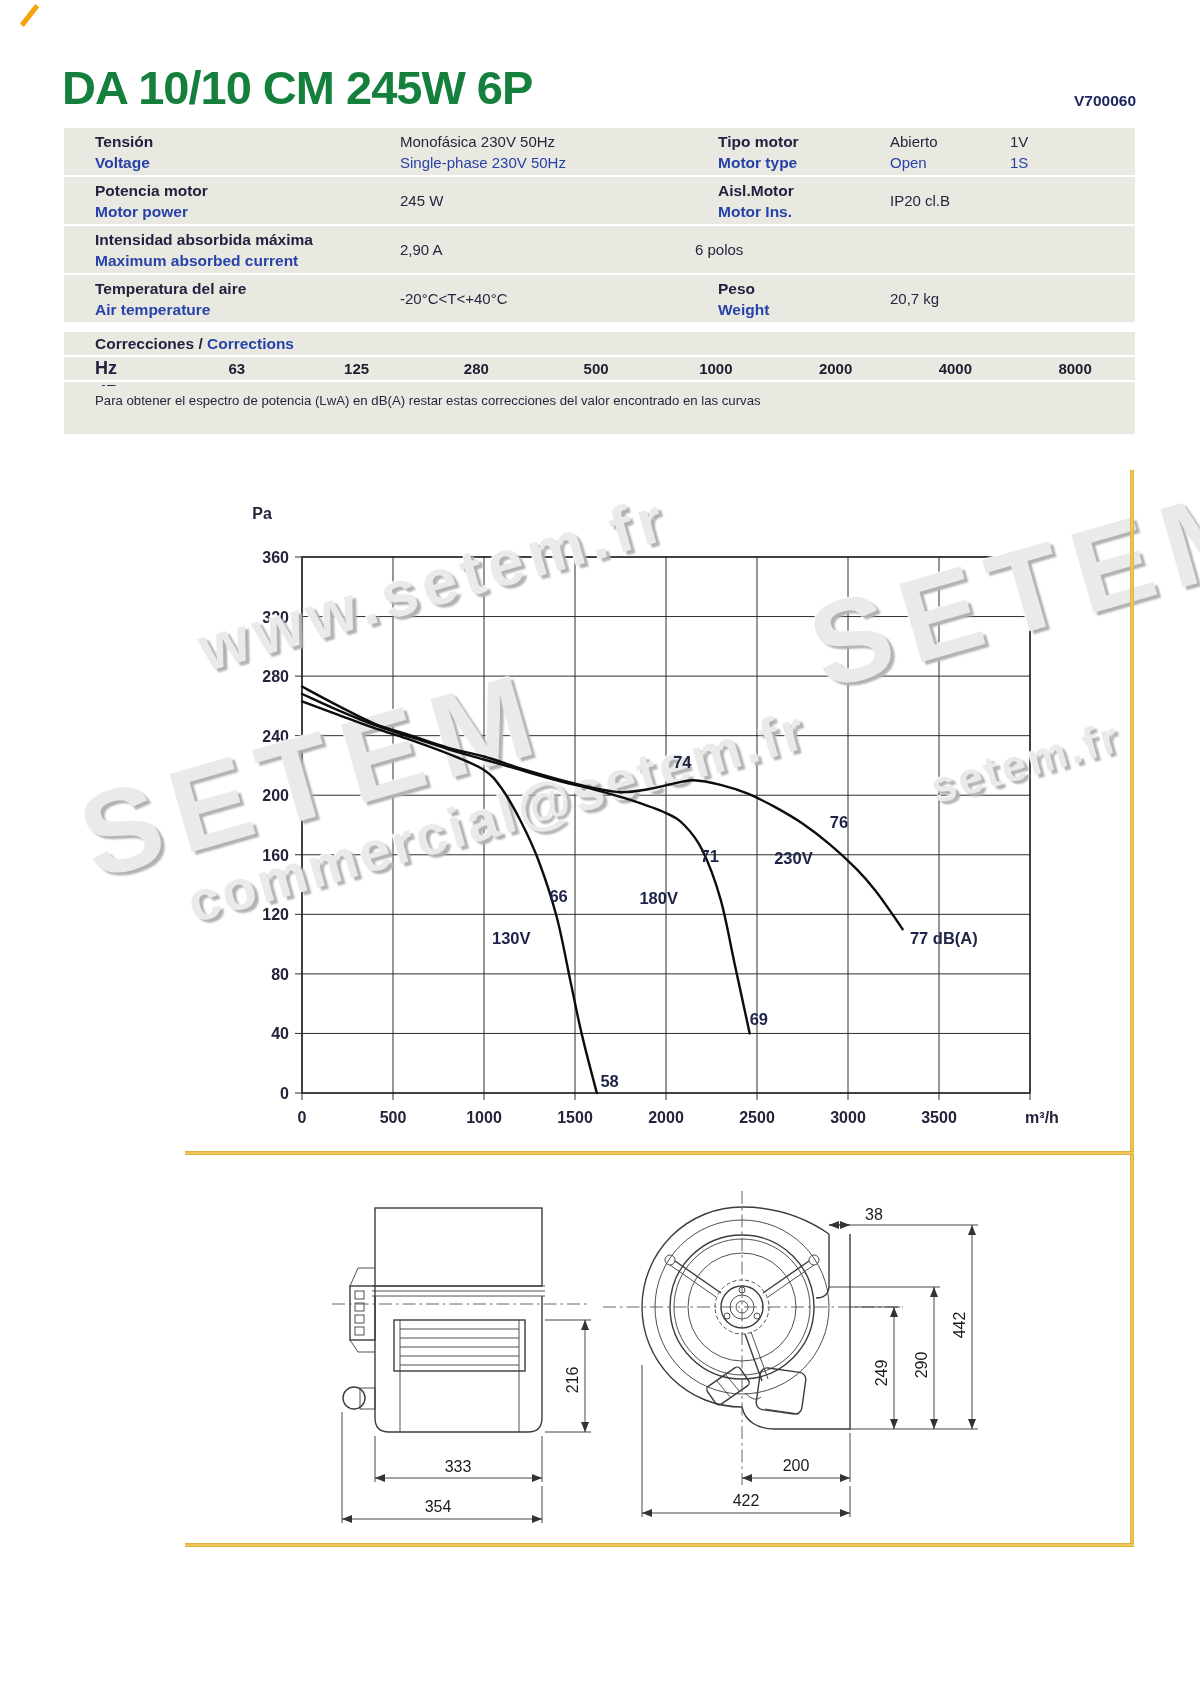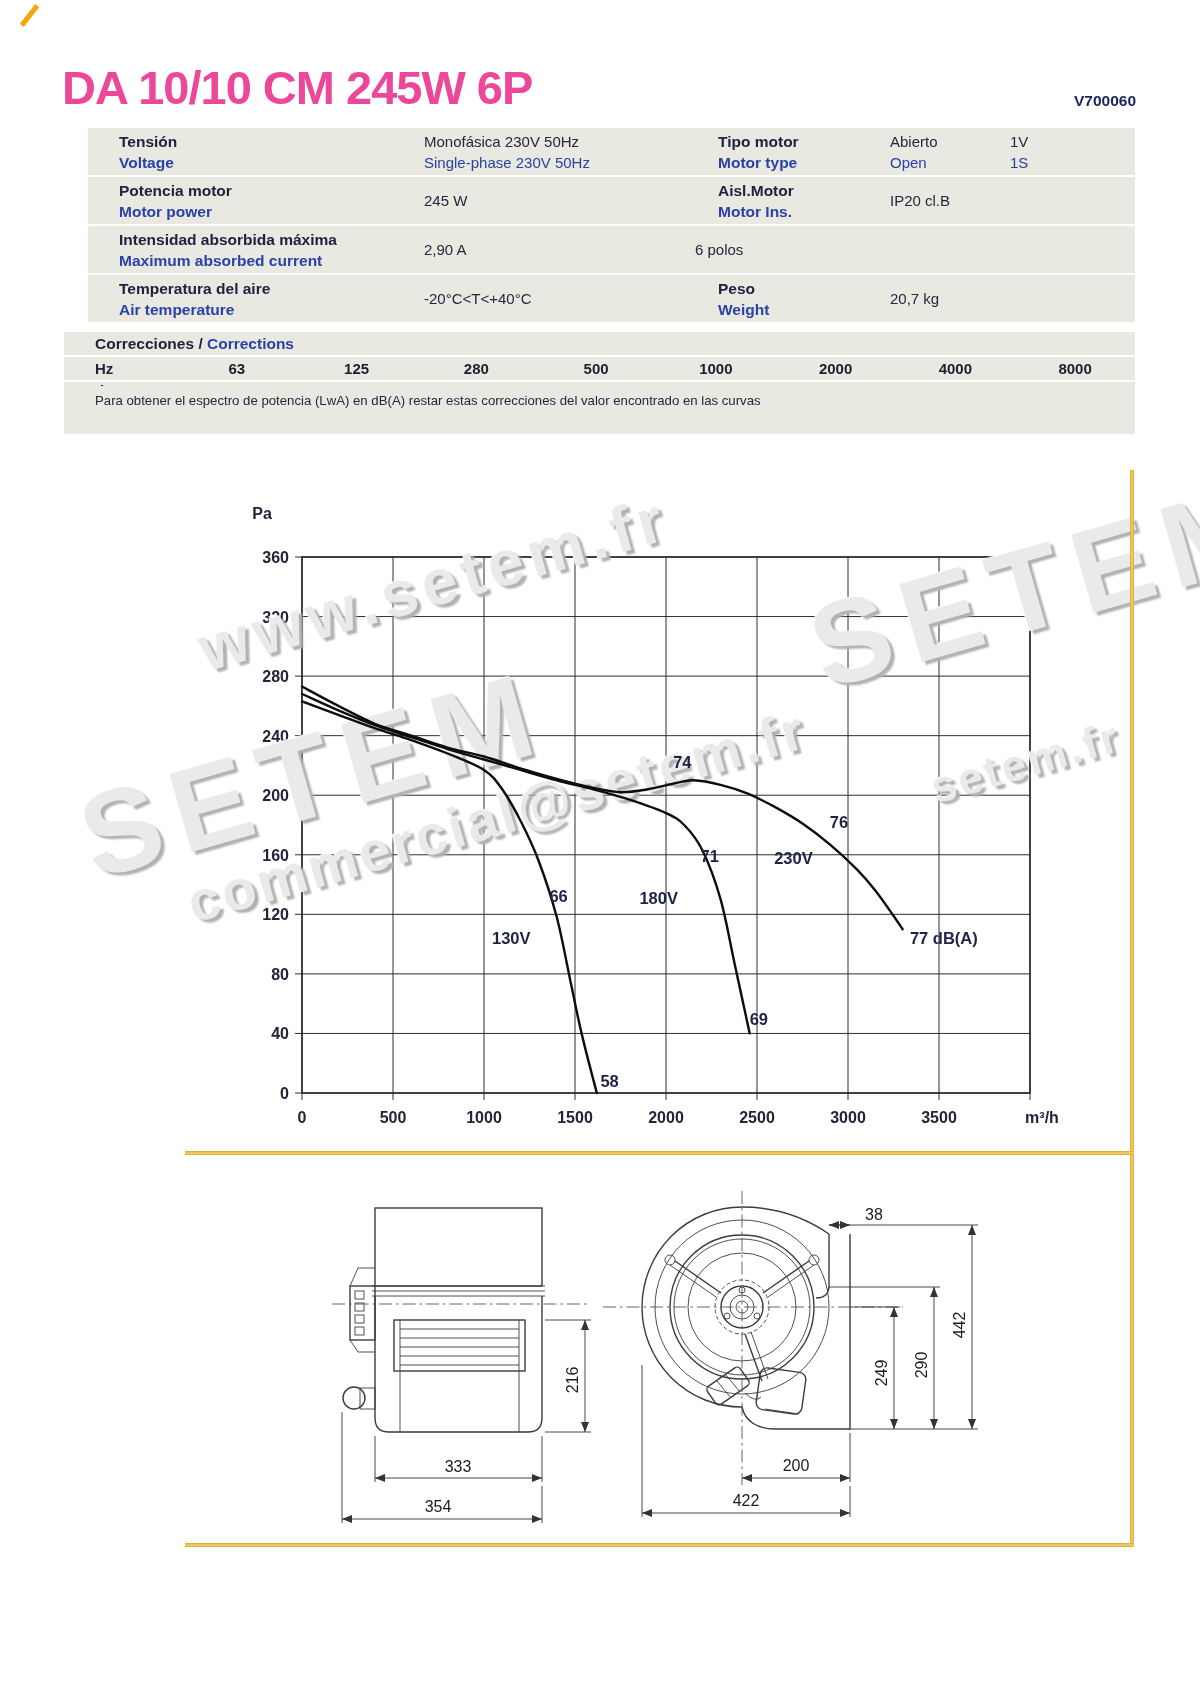--- a/index.html
+++ b/index.html
@@ -1,47 +1,47 @@
 <!DOCTYPE html>
 <html><head>
 <meta charset="utf-8">
 <style>
   html,body{margin:0;padding:0;background:#fff;}
   body{width:1200px;height:1698px;position:relative;overflow:hidden;
        font-family:"Liberation Sans",sans-serif;-webkit-font-smoothing:antialiased;}
   .abs{position:absolute;}
 
   
-  #page-title{left:62px;top:60px;font-size:47px;font-weight:800;color:#ec4899;letter-spacing:-1px;}
+  #page-title{left:62px;top:60px;font-size:47px;font-weight:800;color:#15803d;letter-spacing:-1px;}
   #product-code{right:64px;top:92px;font-size:15.5px;font-weight:700;color:#1d2660;}
 
   
   #corner-slash{left:27px;top:3px;width:5px;height:25px;background:#F5A40A;transform:rotate(38deg);}
 
   
   .sg{position:absolute;height:47px;background:#E9E8E1;display:grid;align-items:center;}
-  .sg.gl{left:64px;width:660px;grid-template-columns:336px 1fr;margin-left:24px;}
+  .sg.gl{left:64px;width:660px;grid-template-columns:336px 1fr;}
   .sg.gr{left:695px;width:440px;grid-template-columns:195px 1fr;}
   .lbl{padding-left:31px;line-height:21px;}
   .gr .lbl{padding-left:23px;}
   .es{font-weight:700;color:#20223f;font-size:15.5px;}
   .en{font-weight:700;color:#2843A8;font-size:15.5px;}
   .val{font-size:15px;color:#26263e;line-height:21px;}
   .ves{color:#26263e;}
   .ven{color:#2843A8;}
   .vcol{display:inline-block;min-width:120px;}
 
   
   .corr-row{position:absolute;left:64px;width:1071px;background:#E9E8E1;}
   #corr-head{top:332px;height:23px;line-height:23px;padding-left:31px;box-sizing:border-box;font-size:15.5px;font-weight:700;}
   #corr-head .sep{color:#20223f;}
   .num-row{display:grid;grid-template-columns:113px repeat(8,1fr);align-items:center;}
   #row-hz{top:357px;height:23px;}
   #row-db{top:382px;height:16px;}
-  .num-row .rlab{padding-left:31px;font-weight:700;color:#20223f;font-size:15px;}
+  .num-row .rlab{padding-left:31px;font-weight:700;color:#20223f;font-size:18px;}
   .num-row .cell{text-align:center;font-size:15px;color:#1d1d30;}
   #row-hz .cell{font-weight:700;}
   #corr-note{top:386px;height:48px;padding:5px 0 0 31px;box-sizing:border-box;}
   #corr-note .nes{font-size:13.2px;color:#26263e;line-height:20px;}
   #corr-note .nen{font-size:13.2px;color:#2843A8;line-height:20px;}
 
   
   #chart{left:180px;top:465px;width:960px;height:690px;}
   #chart svg{position:absolute;left:0;top:0;}
   #wm-layer{position:absolute;left:0;top:0;width:960px;height:690px;}

